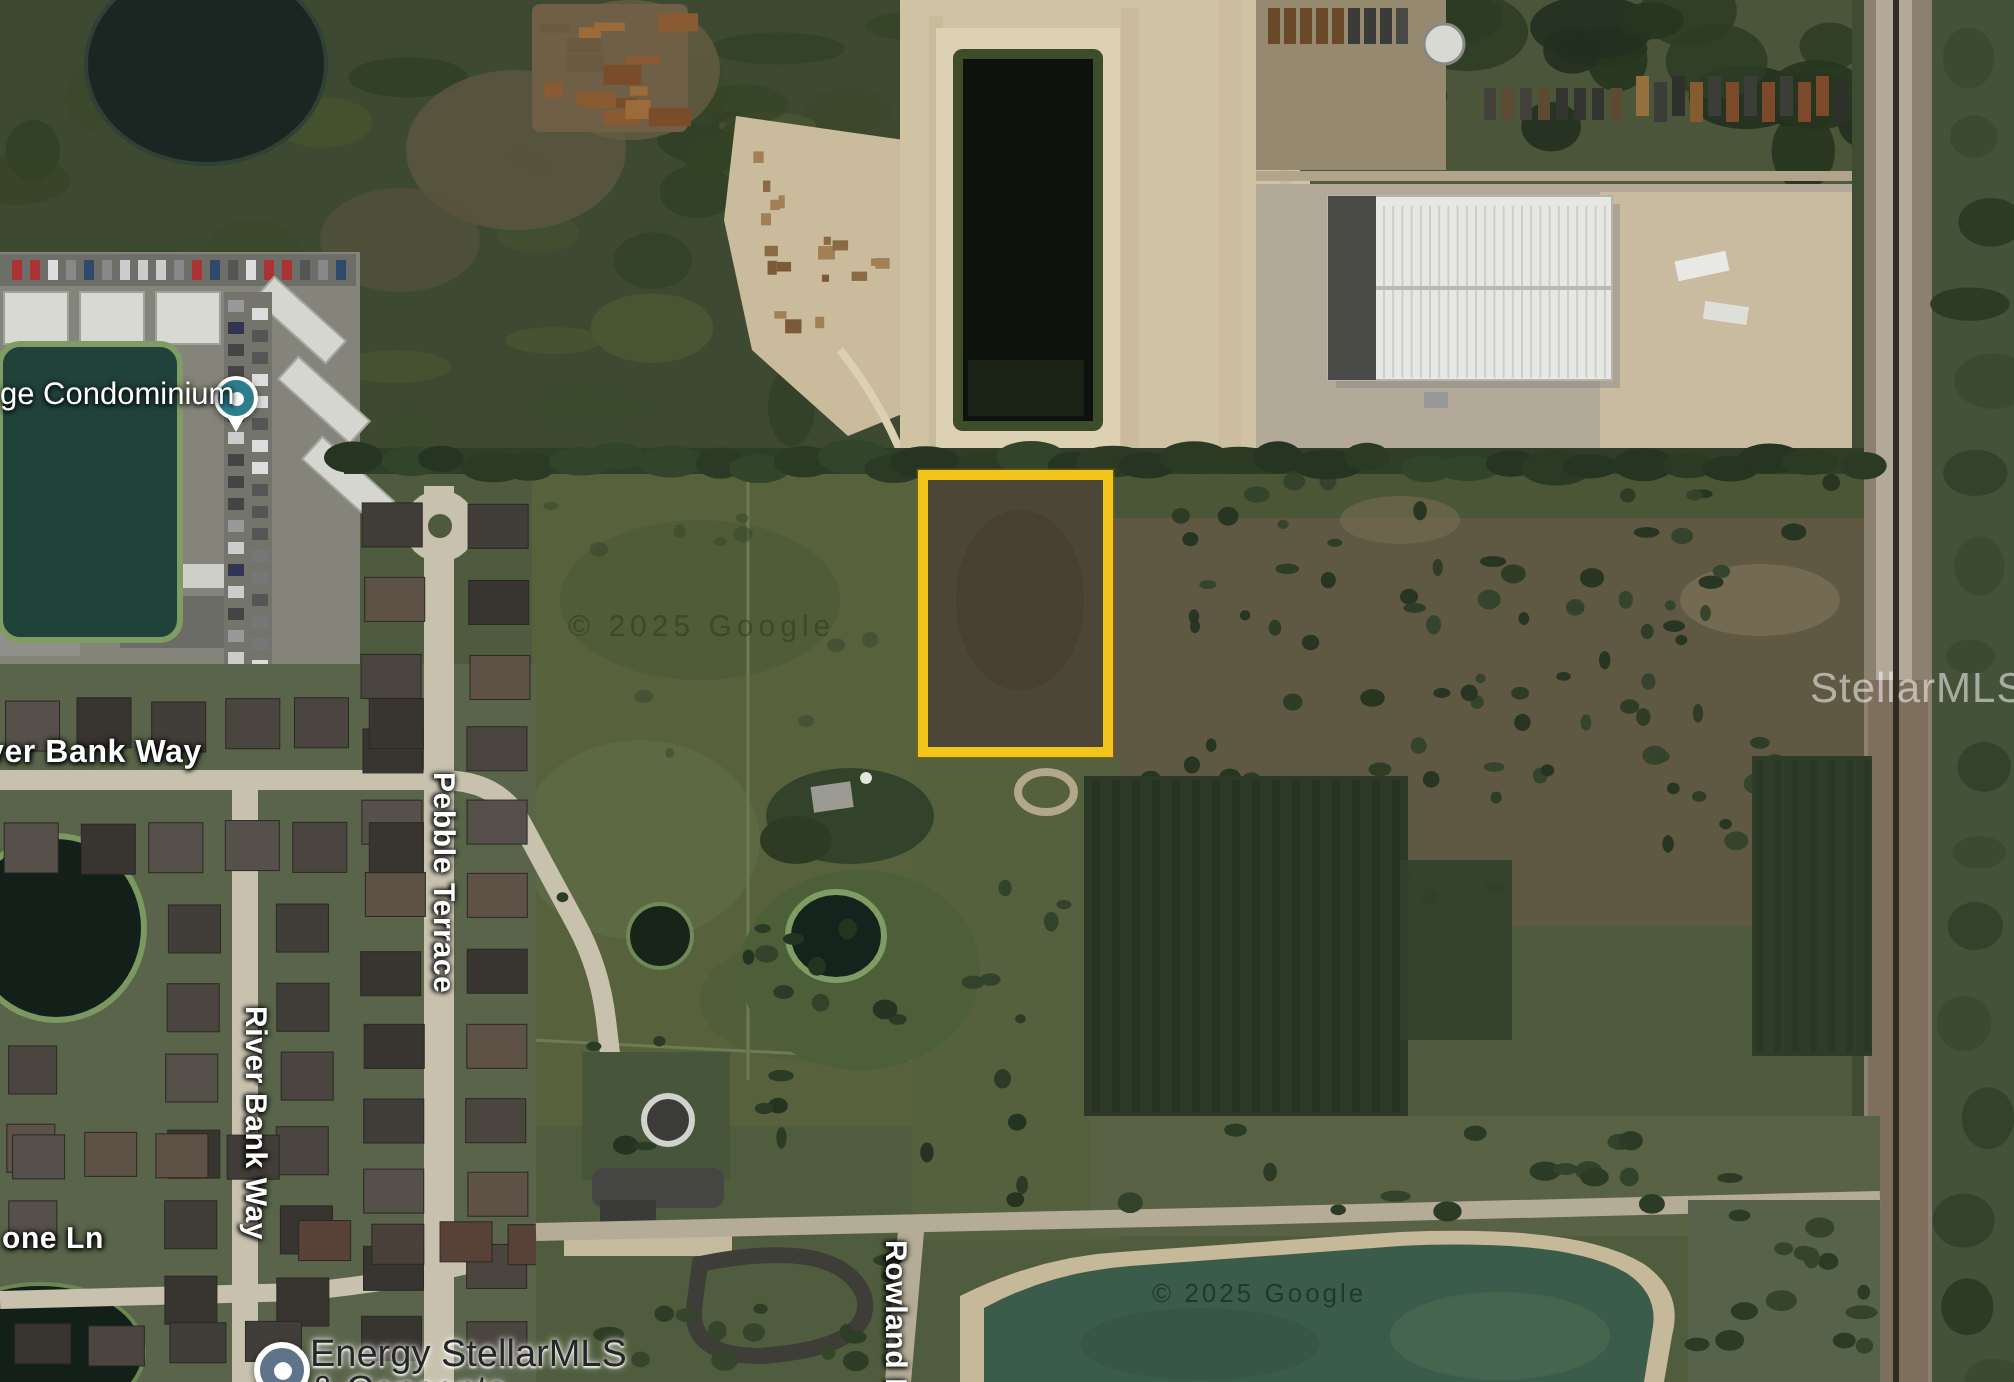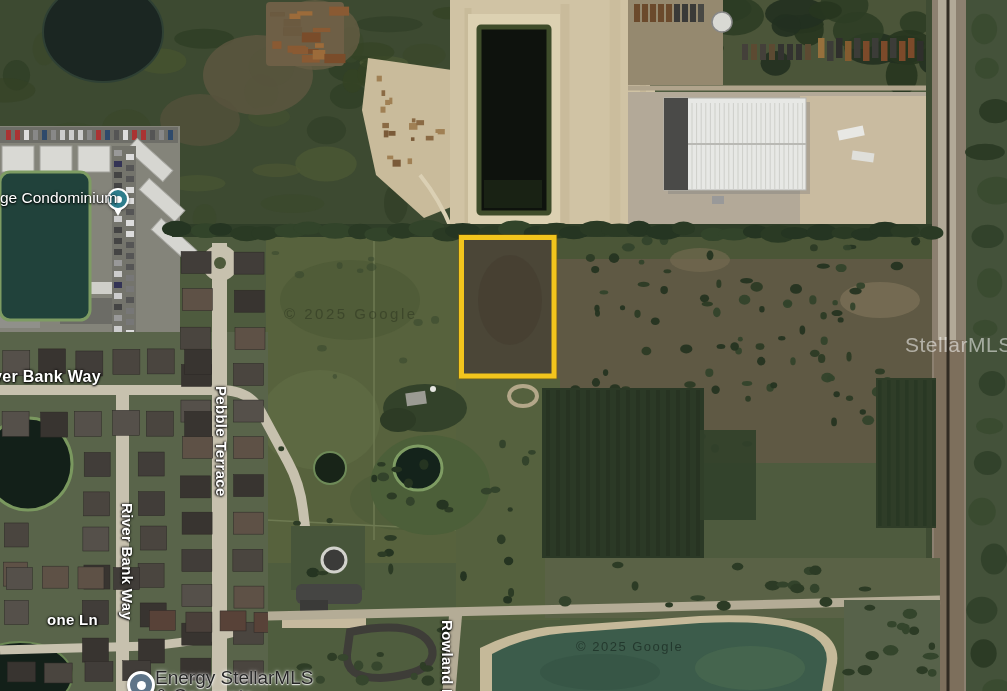--- a/index.html
+++ b/index.html
@@ -718,20 +718,20 @@
       <span class="dot"></span>
     </div>
   <div class="pin pin-energy" id="pin-energy" style="background: rgb(94, 116, 136);">
       <span class="dot"></span>
     </div>
 
   <div class="lbl place" style="left:0;top:190px;">ge Condominium</div>
   <div class="lbl street" style="left:-7px;top:369px;font-size:16px;">ver Bank Way</div>
   <div class="lbl street vert" style="left:229px;top:386px;">Pebble Terrace</div>
   <div class="lbl street vert" style="left:135px;top:503px;">River Bank Way</div>
-  <div class="lbl street" style="left:1px;top:612px;padding-left:46px;">one Ln</div>
+  <div class="lbl street" style="left:1px;top:612px;">one Ln</div>
   <div class="lbl street vert" style="left:455px;top:620px;">Rowland Dr</div>
   <div class="lbl poi" style="left:155px;top:668px;">Energy StellarMLS</div>
   <div class="lbl poi" style="left:155px;top:686px;">&amp; Concepts</div>
   <div class="lbl wm-mls" style="left:905px;top:334px;">StellarMLS</div>
   <div class="lbl wm-g1" style="left:284px;top:306px;">© 2025 Google</div>
   <div class="lbl wm-g2" style="left:576px;top:640px;">© 2025 Google</div>
 </div>
 
 </body></html>

